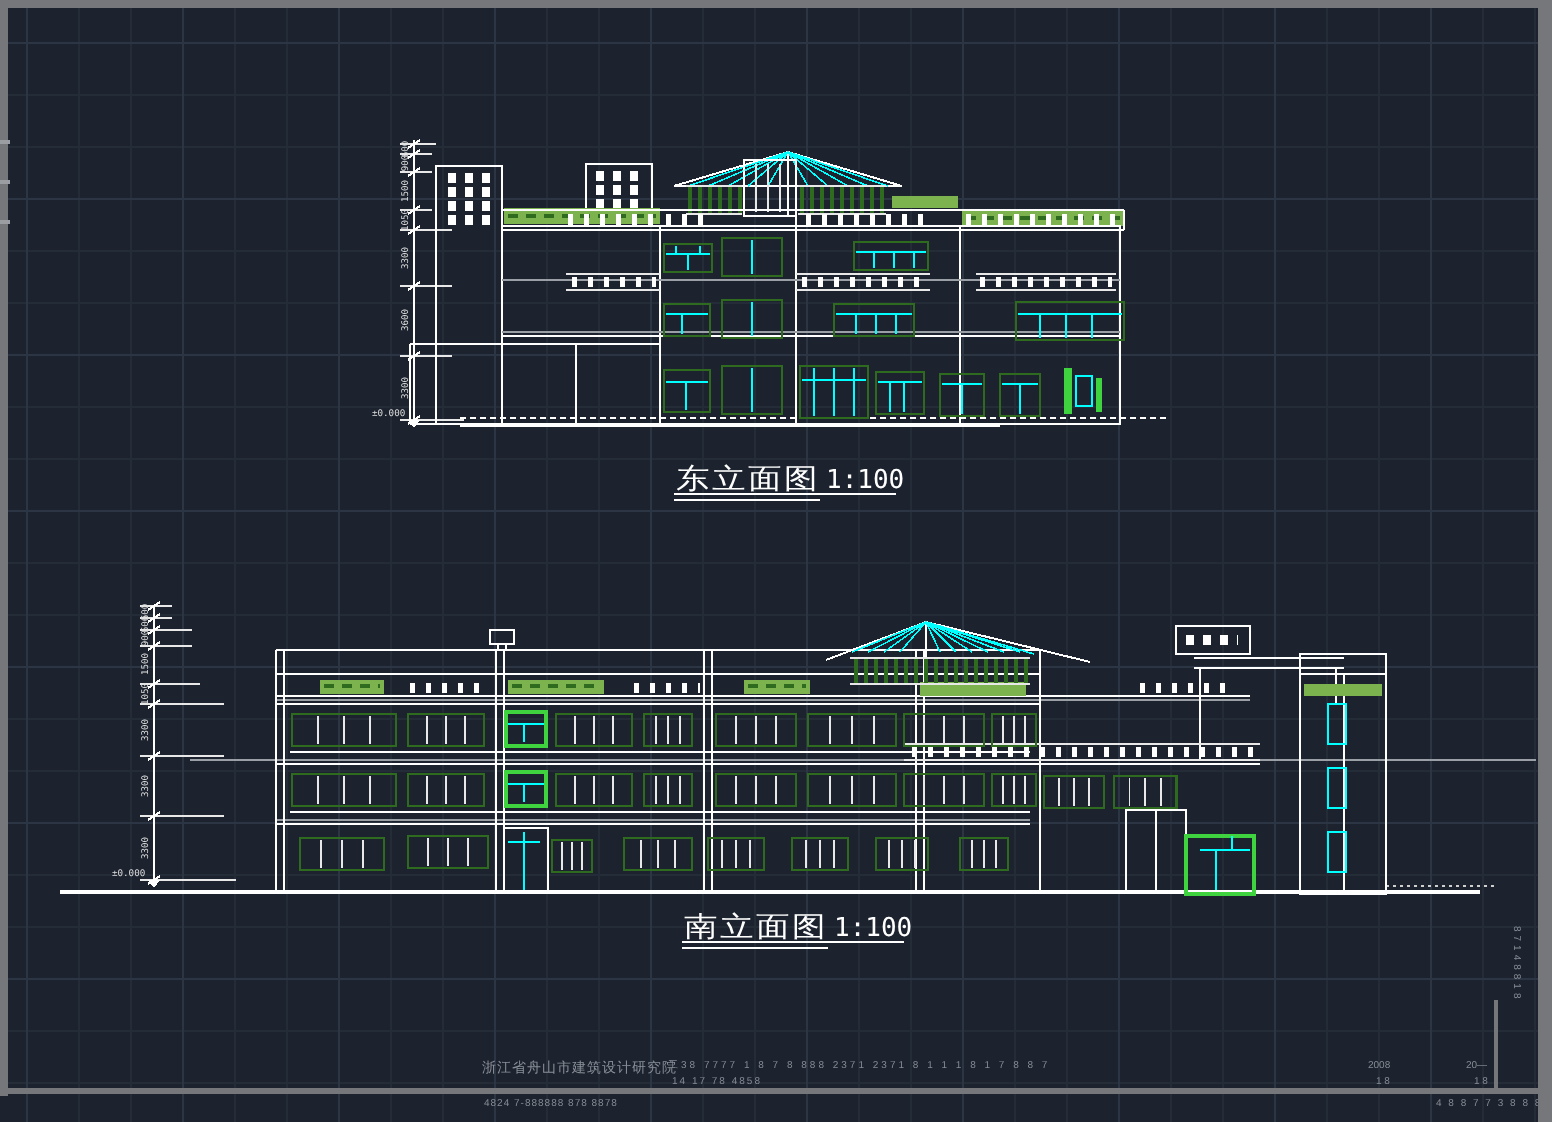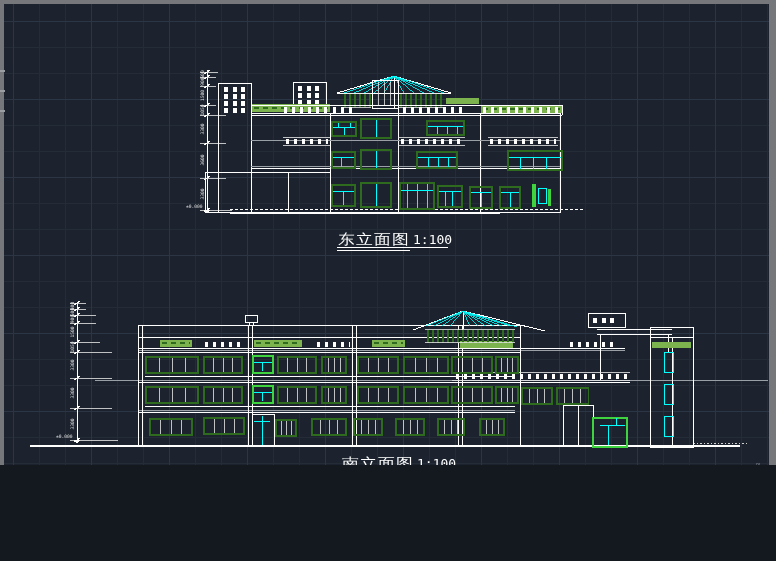--- a/index.html
+++ b/index.html
@@ -1,16 +1,16 @@
 <!DOCTYPE html>
 <html><head>
 <meta charset="utf-8">
 <style>
   html,body{margin:0;padding:0;background:#14191f;}
-  #screen{position:relative;width:776px;height:465px;overflow:hidden;
+  #screen{position:relative;width:776px;height:561px;overflow:hidden;
     background-color:#1c232e;
     background-image:
       linear-gradient(#2c3544 1px, transparent 1px),
       linear-gradient(90deg,#2c3544 1px, transparent 1px),
       linear-gradient(#242c38 1px, transparent 1px),
       linear-gradient(90deg,#242c38 1px, transparent 1px);
     background-size:78px 78px,78px 78px,26px 26px,26px 26px;
     background-position:13px 21px;
     font-family:"Liberation Sans", sans-serif;}
   svg{position:absolute;left:0;top:0;shape-rendering:crispEdges;}

